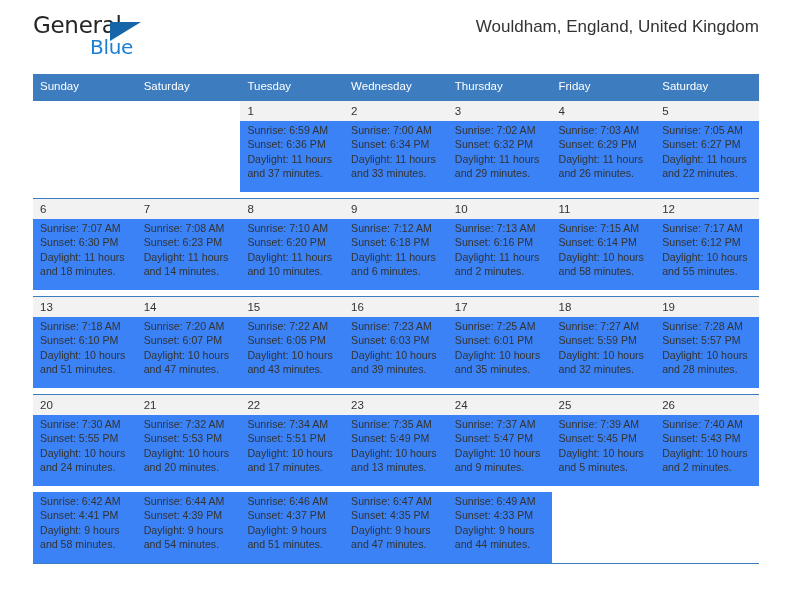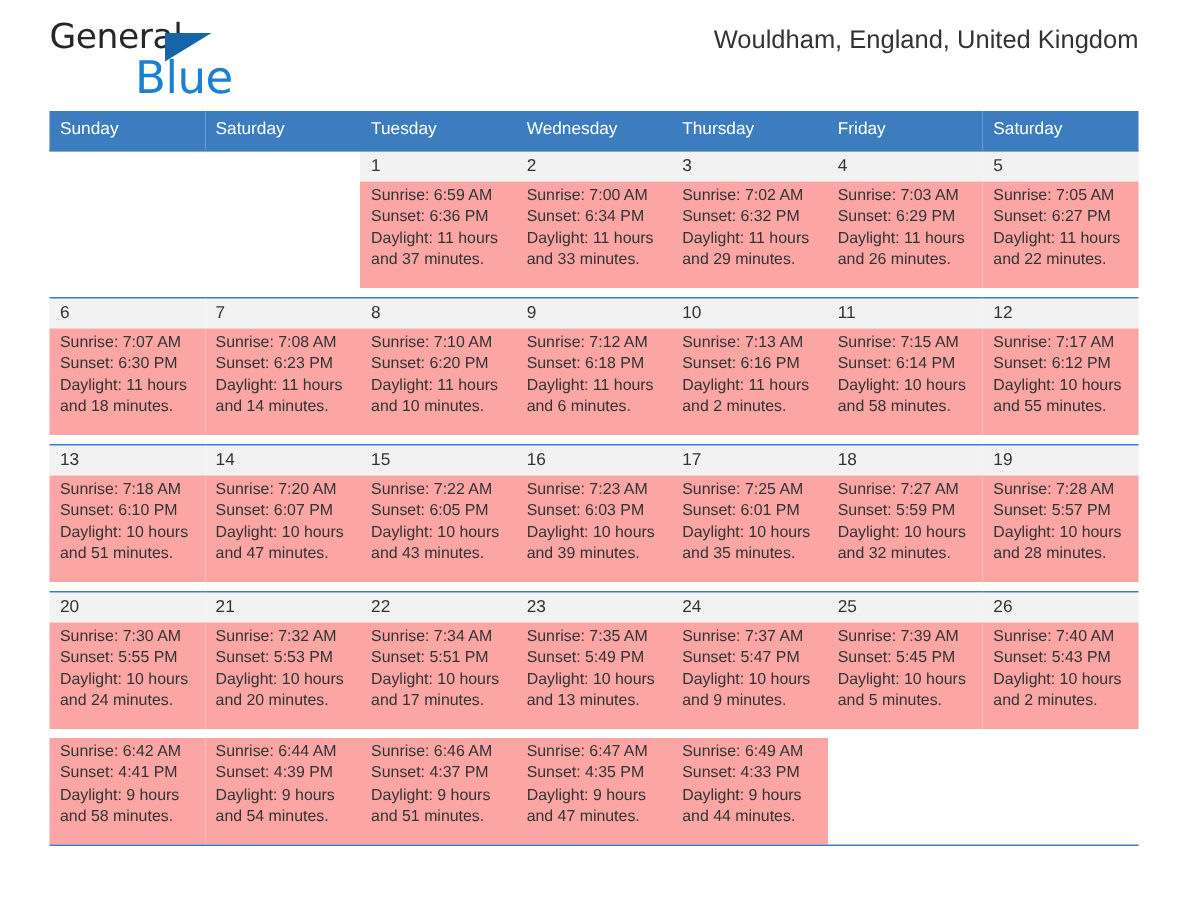--- a/index.html
+++ b/index.html
@@ -43,21 +43,21 @@
     top: 0;
     font-size: 23px;
     letter-spacing: -0.3px;
     color: #262626;
     font-family: "DejaVu Sans", sans-serif;
   }
   .logo-blue {
     position: absolute;
     left: 57px;
     top: 23px;
-    font-size: 30px;
+    font-size: 20px;
     letter-spacing: -0.3px;
     color: #1b7fd4;
     font-family: "DejaVu Sans", sans-serif;
   }
   .logo-triangle {
     position: absolute;
     left: 77px;
     top: 10px;
     width: 0;
     height: 0;
@@ -104,21 +104,21 @@
     color: #333333;
     padding: 4px 0 3px 7px;
     vertical-align: top;
     height: 13px;
   }
   .daynum-row td.empty {
     background: #ffffff;
     border-top: 1.4px solid #3c7cbf;
   }
   .info-row td {
-    background: #fca5a5;
+    background: #3b82f6;
     font-size: 10.6px;
     color: #333333;
     padding: 2px 6px 9px 7px;
     vertical-align: top;
     line-height: 14.4px;
     height: 60px;
   }
   .info-row td.empty {
     background: #ffffff;
   }

